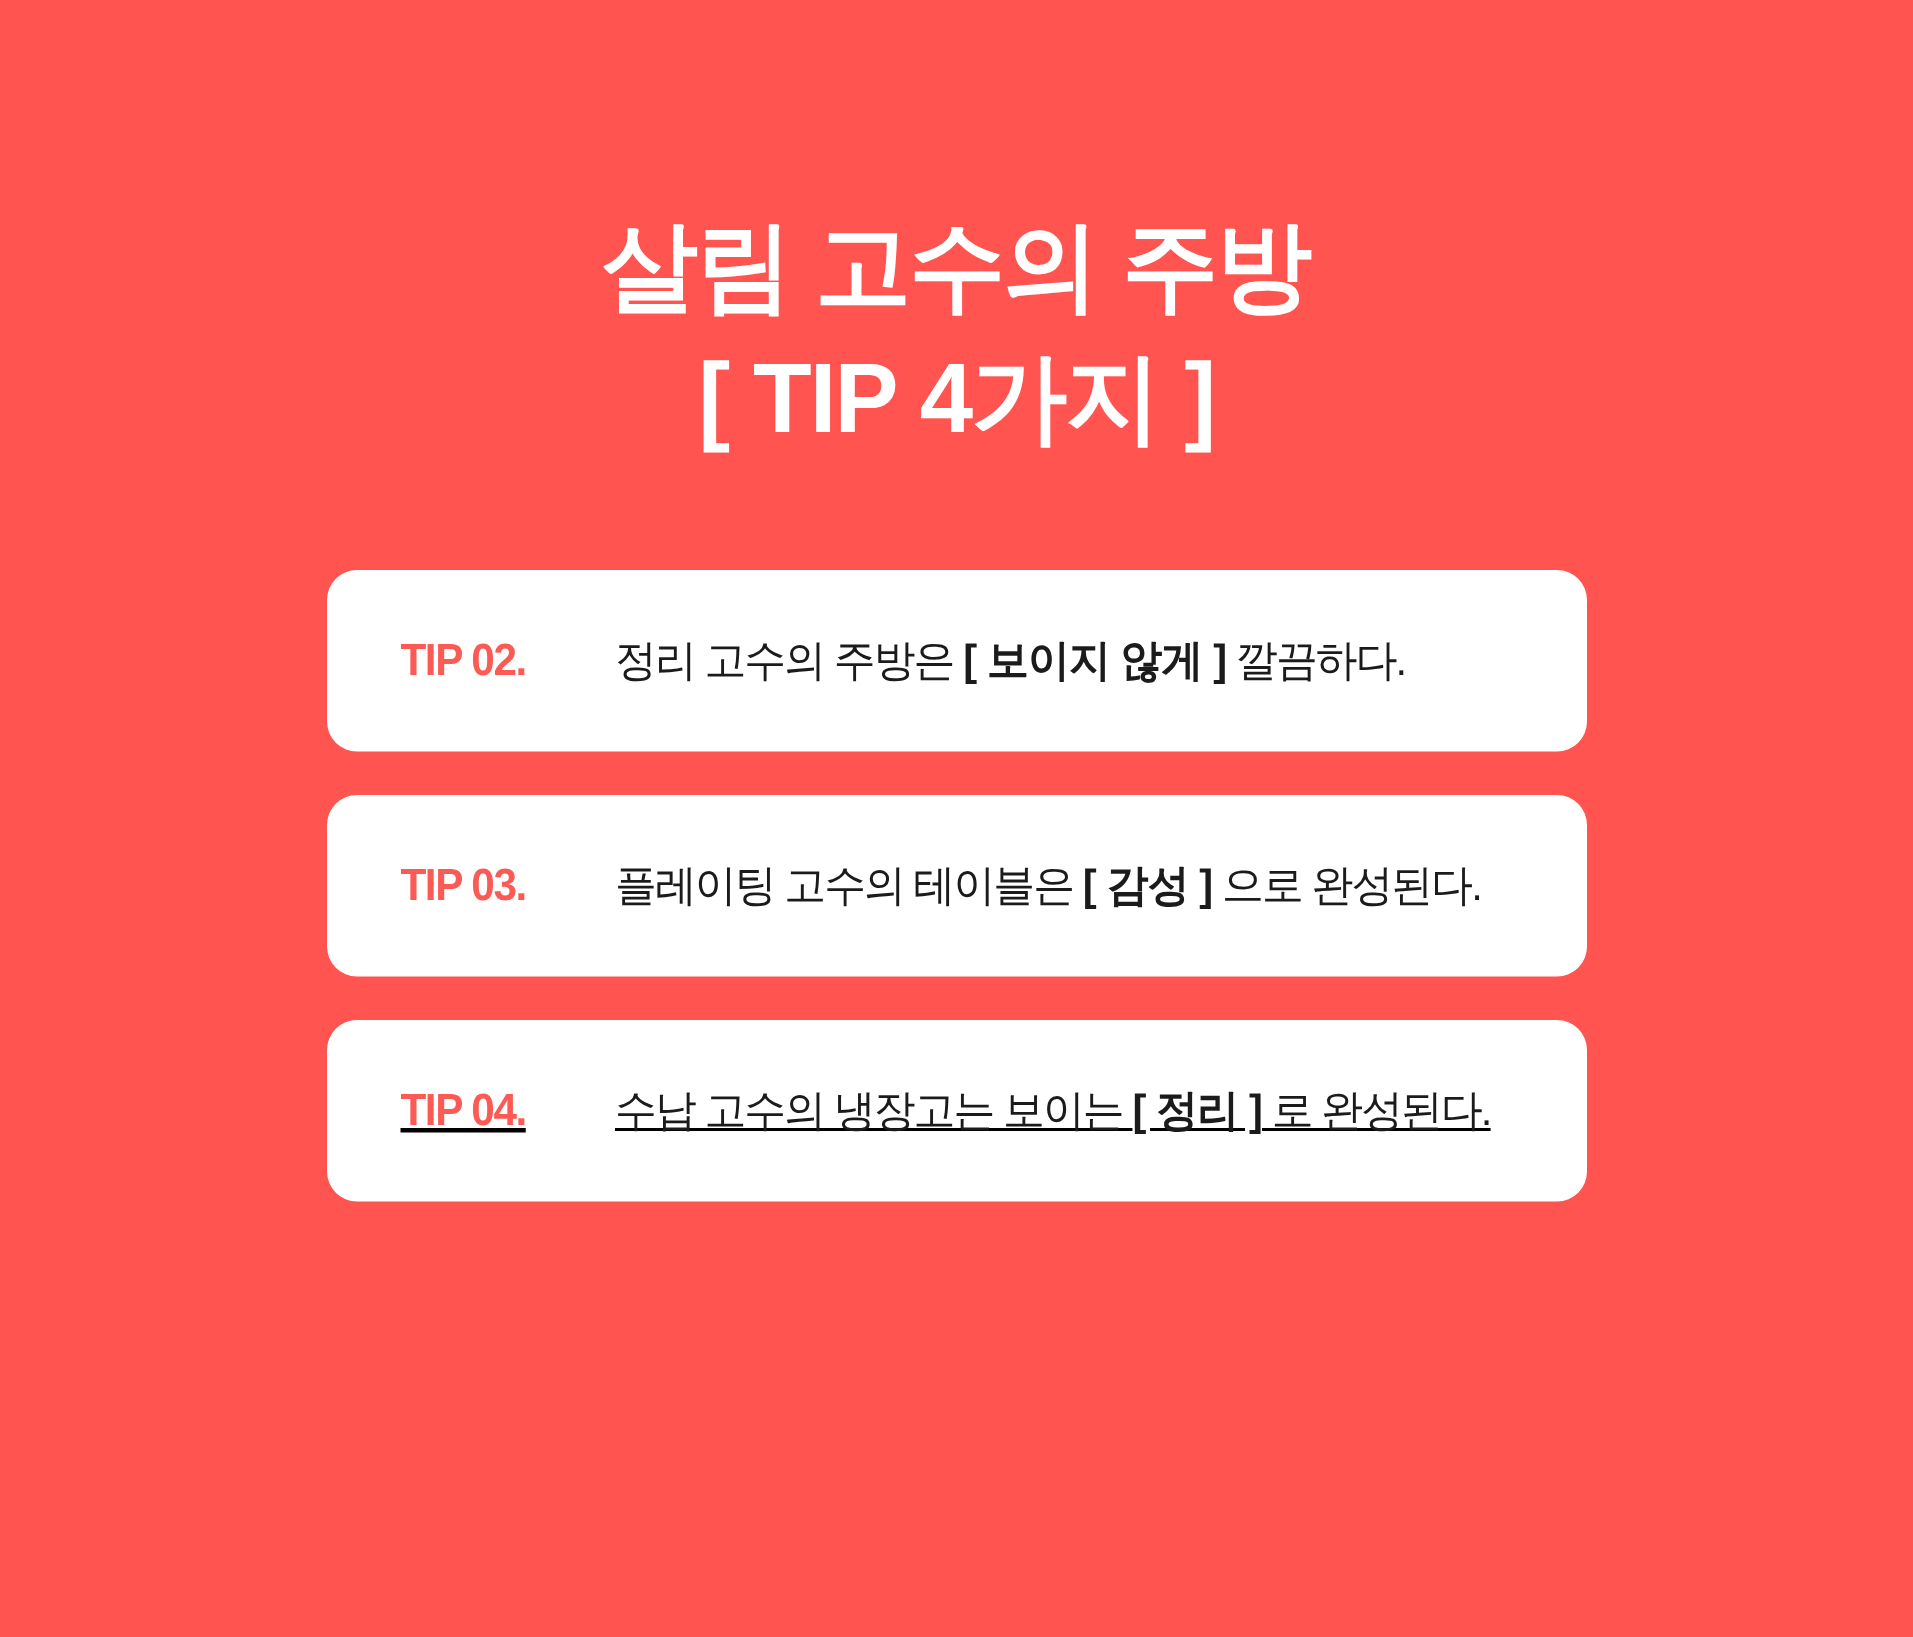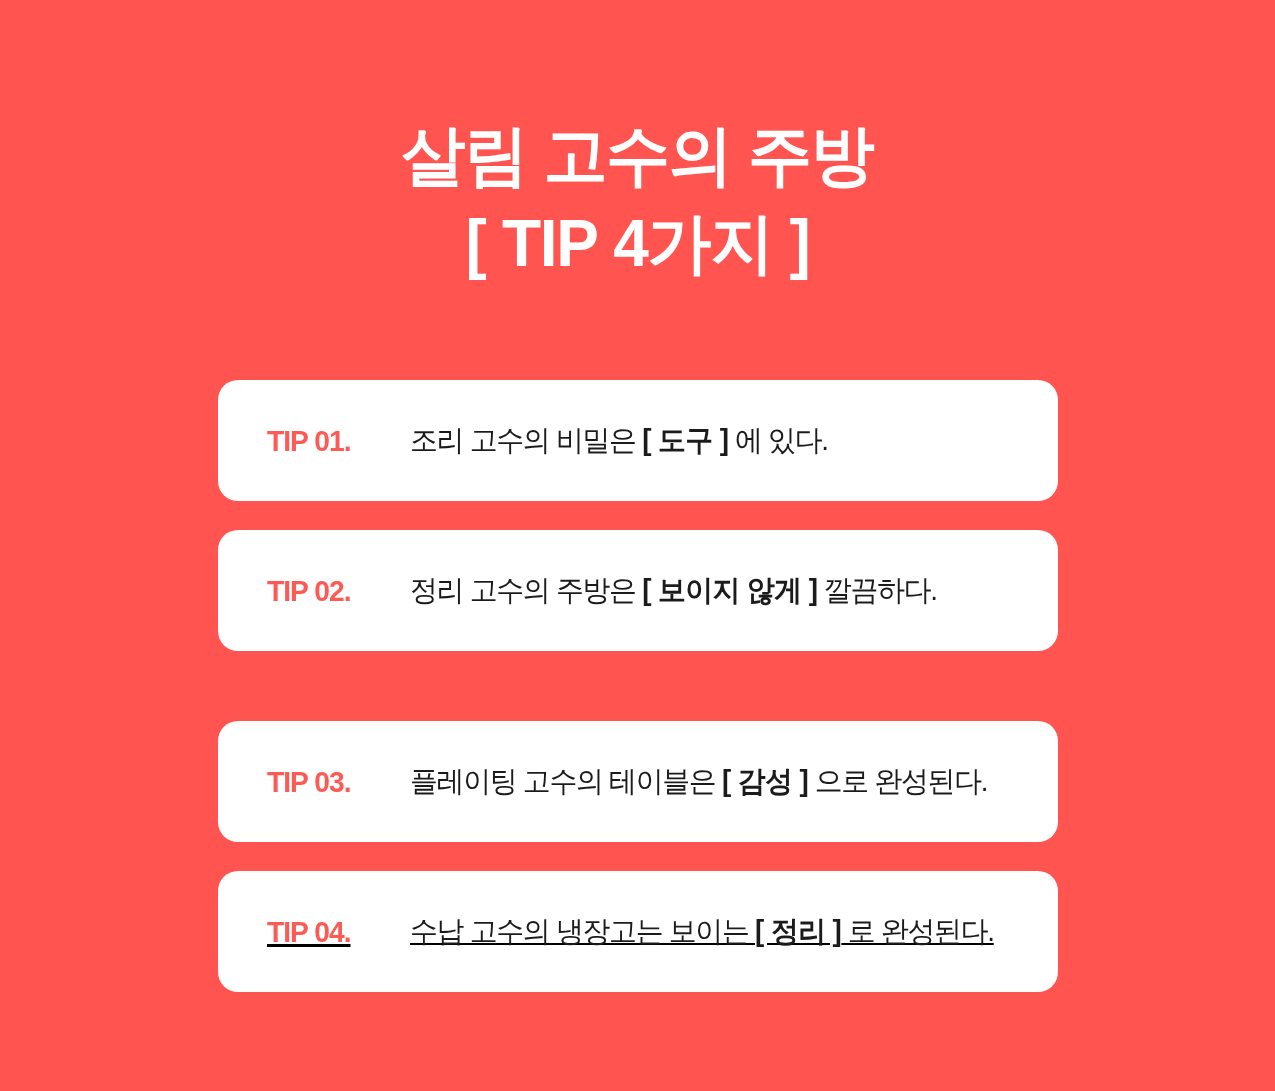--- a/index.html
+++ b/index.html
@@ -20,21 +20,21 @@
     width: 1275px;
     height: 1091px;
     position: relative;
     box-sizing: border-box;
   }
 
   
   .title-block {
     position: absolute;
     left: 0;
-    top: 122px;
+    top: 144px;
     width: 1275px;
     text-align: center;
     user-select: none;
   }
   .title-line {
     display: block;
     color: #FFFFFF;
     font-weight: 700;
     letter-spacing: -0.02em;
     line-height: 1.0;
@@ -105,35 +105,29 @@
 
 <div class="poster">
 
   <div class="title-block">
     <span class="title-line title-line-1" style="color: rgb(255, 255, 255);">살림 고수의 주방</span>
     <span class="title-line title-line-2" style="color: rgb(255, 255, 255);">[ TIP 4가지 ]</span>
   </div>
 
   <div class="cards">
 
-    <div class="tip-card" style="background: rgb(255, 255, 255);">
-      <span class="tip-label" style="color: rgb(252, 91, 85);">TIP 01.</span>
-      <span class="tip-text" style="color: rgb(27, 27, 27);">
-        <span class="pre">조리 고수의 비밀은 </span><span class="emph">[ 도구 ]</span><span class="post"> 에 있다.</span>
-      </span>
-    </div>
 
     <div class="tip-card" style="background: rgb(255, 255, 255);">
       <span class="tip-label" style="color: rgb(252, 91, 85);">TIP 02.</span>
       <span class="tip-text" style="color: rgb(27, 27, 27);">
         <span class="pre">정리 고수의 주방은 </span><span class="emph">[ 보이지 않게 ]</span><span class="post"> 깔끔하다.</span>
       </span>
     </div>
 
-    <div class="tip-card" style="background: rgb(255, 255, 255); margin-top: 41px;">
+    <div class="tip-card" style="background: rgb(255, 255, 255);">
       <span class="tip-label" style="color: rgb(252, 91, 85);">TIP 03.</span>
       <span class="tip-text" style="color: rgb(27, 27, 27);">
         <span class="pre">플레이팅 고수의 테이블은 </span><span class="emph">[ 감성 ]</span><span class="post"> 으로 완성된다.</span>
       </span>
     </div>
 
     <div class="tip-card" style="background: rgb(255, 255, 255); text-decoration: underline;">
       <span class="tip-label" style="color: rgb(252, 91, 85);">TIP 04.</span>
       <span class="tip-text" style="color: rgb(27, 27, 27);">
         <span class="pre">수납 고수의 냉장고는 보이는 </span><span class="emph">[ 정리 ]</span><span class="post"> 로 완성된다.</span>

